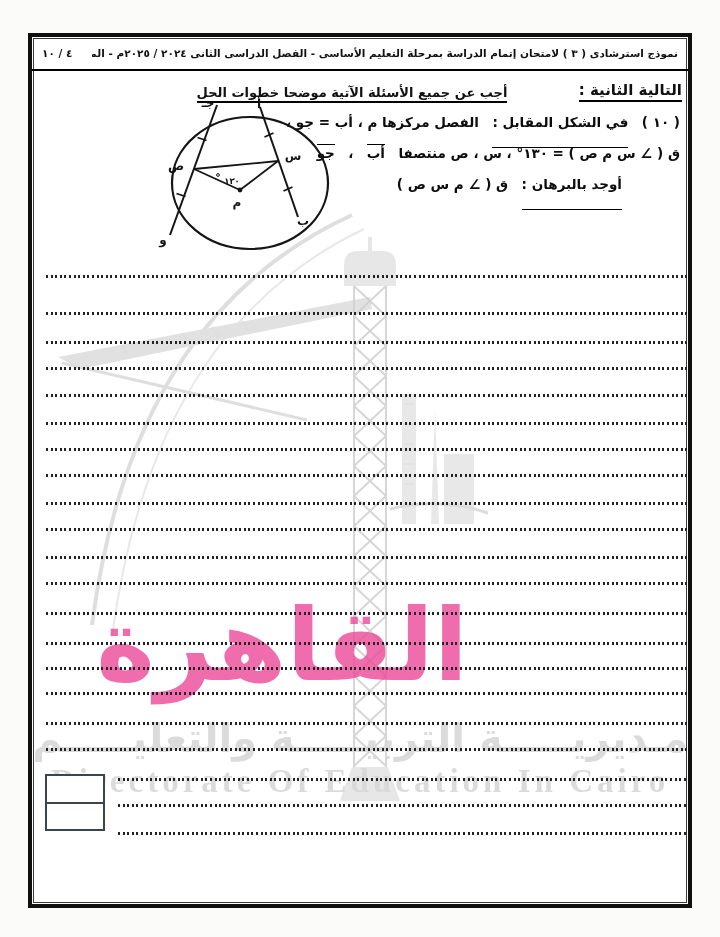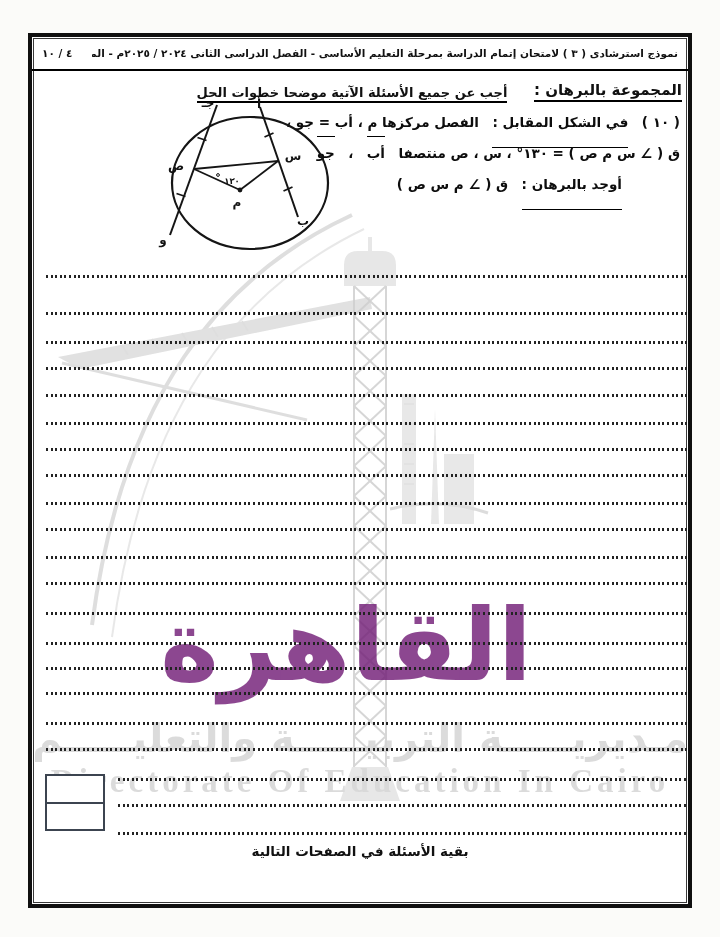--- a/index.html
+++ b/index.html
@@ -23,43 +23,43 @@
   .instruction{position:absolute;top:48px;left:120px;width:400px;text-align:center;
                font-weight:bold;font-size:13px;color:#111;}
   .instruction span{border-bottom:2px solid #000;padding-bottom:1px;}
 
   
   .question{position:absolute;top:70px;right:8px;width:372px;direction:rtl;text-align:right;
             font-weight:bold;font-size:13.5px;line-height:31px;color:#0d0d0d;z-index:3;}
   .q-line{white-space:nowrap;}
   .q-line.indent{padding-right:58px;}
   .u{border-bottom:1.8px solid #000;padding-bottom:17px;}
-  .ov{border-top:1.8px solid #000;padding-top:8px;}
+  .ov{border-top:1.8px solid #000;padding-top:0;}
   .q-sp{display:inline-block;width:4px;}
 
   
   .diagram{position:absolute;left:118px;top:60px;z-index:3;}
 
   
   .dotline{position:absolute;height:3px;z-index:2;
      background-image:repeating-linear-gradient(to right,#232323 0 2px,transparent 2px 4.6px);}
 
   
   .score-box{position:absolute;left:13px;top:737px;width:60px;height:57px;
              border:2px solid #3c4450;background:#fff;z-index:3;box-sizing:border-box;}
   .score-box .cell-top{height:26px;border-bottom:2.5px solid #3c4450;}
 
   
   .footer-note{position:absolute;top:806px;left:0;right:0;text-align:center;
                font-weight:bold;font-size:13.5px;color:#111;z-index:3;}
 
   
   .wm{position:absolute;inset:0;z-index:1;overflow:hidden;}
-  .wm-title{position:absolute;top:550px;left:0;width:500px;
-            font-weight:bold;font-size:100px;color:#701a75;letter-spacing:2px;opacity:.8;
+  .wm-title{position:absolute;top:550px;left:0;width:500px;text-align:center;
+            font-weight:bold;font-size:100px;color:#ec4899;letter-spacing:2px;opacity:.8;
             font-family:"DejaVu Sans",sans-serif;white-space:nowrap;}
   .wm-sub{position:absolute;top:678px;left:0;right:0;font-weight:bold;
           font-size:40px;color:#d5d5d5;white-space:nowrap;opacity:.85;}
   .wm-en{position:absolute;top:726px;left:0;right:0;text-align:center;font-weight:bold;
          font-size:33px;letter-spacing:4px;color:#d8d8d8;white-space:nowrap;direction:ltr;
          font-family:"Liberation Serif",serif;opacity:.9;}
   .wm svg{position:absolute;}
 </style>
 </head>
 <body>
@@ -97,21 +97,21 @@
       <div class="wm-title">القاهرة</div>
       <div class="wm-sub">مـديريـــــة التربيـــــة والتعليـــــم</div>
       <div class="wm-en">Directorate Of Education In Cairo</div>
     </div>
 
     <div class="header-row">
       <span class="header-title">نموذج استرشادي ( ٣ ) لامتحان إتمام الدراسة بمرحلة التعليم الأساسي - الفصل الدراسي الثاني ٢٠٢٤ / ٢٠٢٥م - المادة : الهندسة المستوية</span>
       <span class="page-num">٤ / ١٠</span>
     </div>
 
-    <div class="group-title">المجموعة بالبرهان :</div>
+    <div class="group-title">التالية الثانية :</div>
     <div class="instruction">
       <span>أجب عن جميع الأسئلة الآتية موضحا خطوات الحل</span>
     </div>
 
     <div class="question">
       <div class="q-line">
         <span>( ١٠ )</span>
         <span class="q-sp"></span>
         <span class="u">في الشكل المقابل :</span>
         <span class="q-sp"></span>
@@ -184,16 +184,15 @@
         <div class="dotline" style="top: 741px; left: 86px; width: 570px;"></div>
         <div class="dotline" style="top: 767px; left: 86px; width: 570px;"></div>
         <div class="dotline" style="top: 795px; left: 86px; width: 570px;"></div>
       </div>
 
     <div class="score-box">
       <div class="cell-top"></div>
       <div></div>
     </div>
 
-    <div class="footer-note">بقية الأسئلة في الصفحات التالية</div>
 
   </div>
 </div>
 
 </body></html>

